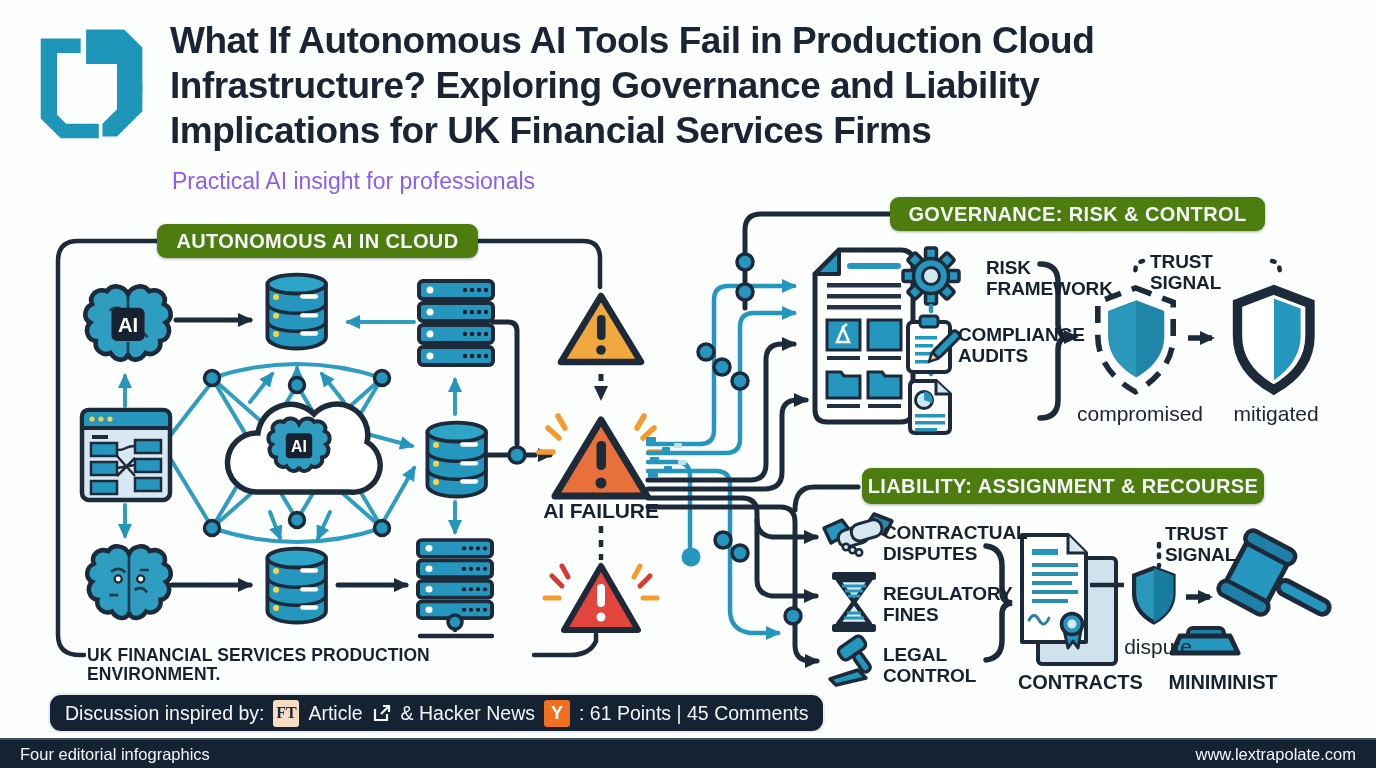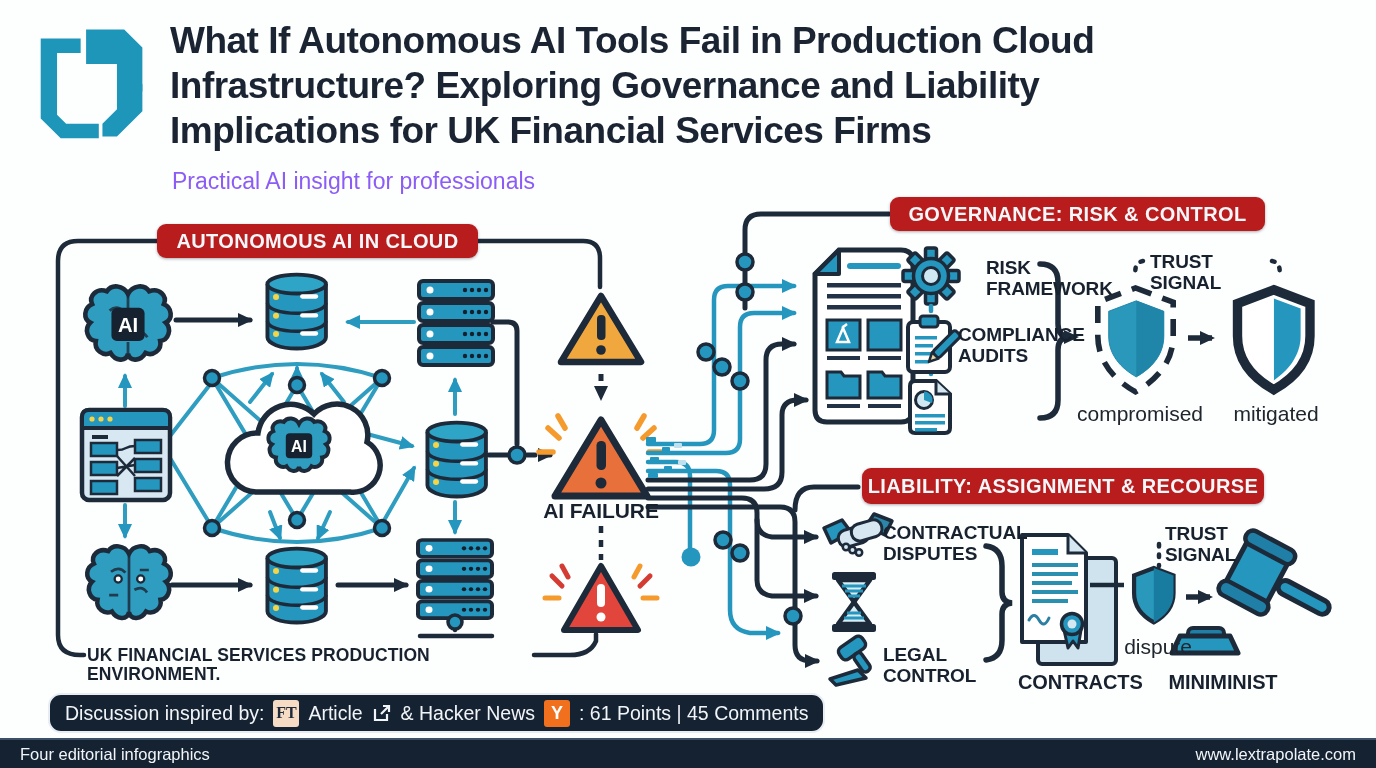--- a/index.html
+++ b/index.html
@@ -1,21 +1,21 @@
 <!DOCTYPE html>
 <html><head>
 <meta charset="utf-8">
 <style>
   html,body{margin:0;padding:0;background:#ffffff;}
   #stage{position:relative;width:1376px;height:768px;overflow:hidden;background:#fdfefe;
          font-family:"Liberation Sans","DejaVu Sans",sans-serif;color:#18222f;}
   .abs{position:absolute;}
   .title{font-size:37px;font-weight:800;line-height:45px;letter-spacing:-0.5px;color:#1b2433;}
   .subtitle{font-size:23px;color:#8b5cf6;}
-  .pill{position:absolute;background:#b91c1c;color:#f5f7fa;font-weight:bold;border-radius:9px;
+  .pill{position:absolute;background:#4d7c0f;color:#f5f7fa;font-weight:bold;border-radius:9px;
         display:flex;align-items:center;justify-content:center;letter-spacing:.4px;
         box-shadow:0 1px 3px rgba(10,20,35,.35);z-index:4;}
   .lbl{position:absolute;font-weight:bold;line-height:1.1;letter-spacing:-0.1px;color:#18222f;z-index:3;}
   .lbl-light{position:absolute;font-weight:400;color:#20262e;z-index:3;}
   .center{text-align:center;}
   #discussion{position:absolute;left:48px;top:693px;height:36px;background:#152232;border-radius:13px;
         border:2px solid #e7edf2;display:flex;align-items:center;gap:9px;padding:0 15px;color:#f2f5f8;
         font-size:19.5px;z-index:5;}
   .badge-ft{display:inline-flex;align-items:center;justify-content:center;width:26px;height:27px;
         background:#f6dcc4;color:#1d2a3a;font-family:"Liberation Serif","DejaVu Serif",serif;
@@ -443,20 +443,21 @@
   <div class="lbl center" style="left:540px;top:499px;width:122px;font-size:21px;">AI FAILURE</div>
   <div class="lbl" style="left:87px;top:646px;width:450px;font-size:17.5px;letter-spacing:0.1px;">UK FINANCIAL SERVICES PRODUCTION ENVIRONMENT.</div>
 
   <div class="lbl" style="left:958px;top:258px;width:125px;font-size:19px;margin-left:28px;">RISK FRAMEWORK</div>
   <div class="lbl" style="left:958px;top:325px;width:132px;font-size:19px;">COMPLIANCE AUDITS</div>
   <div class="lbl" style="left:1150px;top:252px;width:120px;font-size:19px;">TRUST SIGNAL</div>
   <div class="lbl-light center" style="left:1077px;top:402px;width:120px;font-size:21px;">compromised</div>
   <div class="lbl-light center" style="left:1230px;top:402px;width:92px;font-size:21px;">mitigated</div>
 
   <div class="lbl" style="left:883px;top:523px;width:122px;font-size:19px;">CONTRACTUAL DISPUTES</div>
+  <div class="lbl" style="left:883px;top:584px;width:132px;font-size:19px;">REGULATORY FINES</div>
   <div class="lbl" style="left:883px;top:645px;width:90px;font-size:19px;">LEGAL CONTROL</div>
   <div class="lbl center" style="left:1018px;top:671px;width:104px;font-size:20px;">CONTRACTS</div>
   <div class="lbl" style="left:1165px;top:524px;width:120px;font-size:19px;">TRUST SIGNAL</div>
   <div class="lbl-light center" style="left:1113px;top:635px;width:90px;font-size:21px;">dispute</div>
   <div class="lbl center" style="left:1164px;top:671px;width:118px;font-size:20px;">MINIMINIST</div>
 
   <div id="discussion">
     <span>Discussion inspired by:</span>
     <span class="badge-ft">FT</span>
     <span>Article</span>

